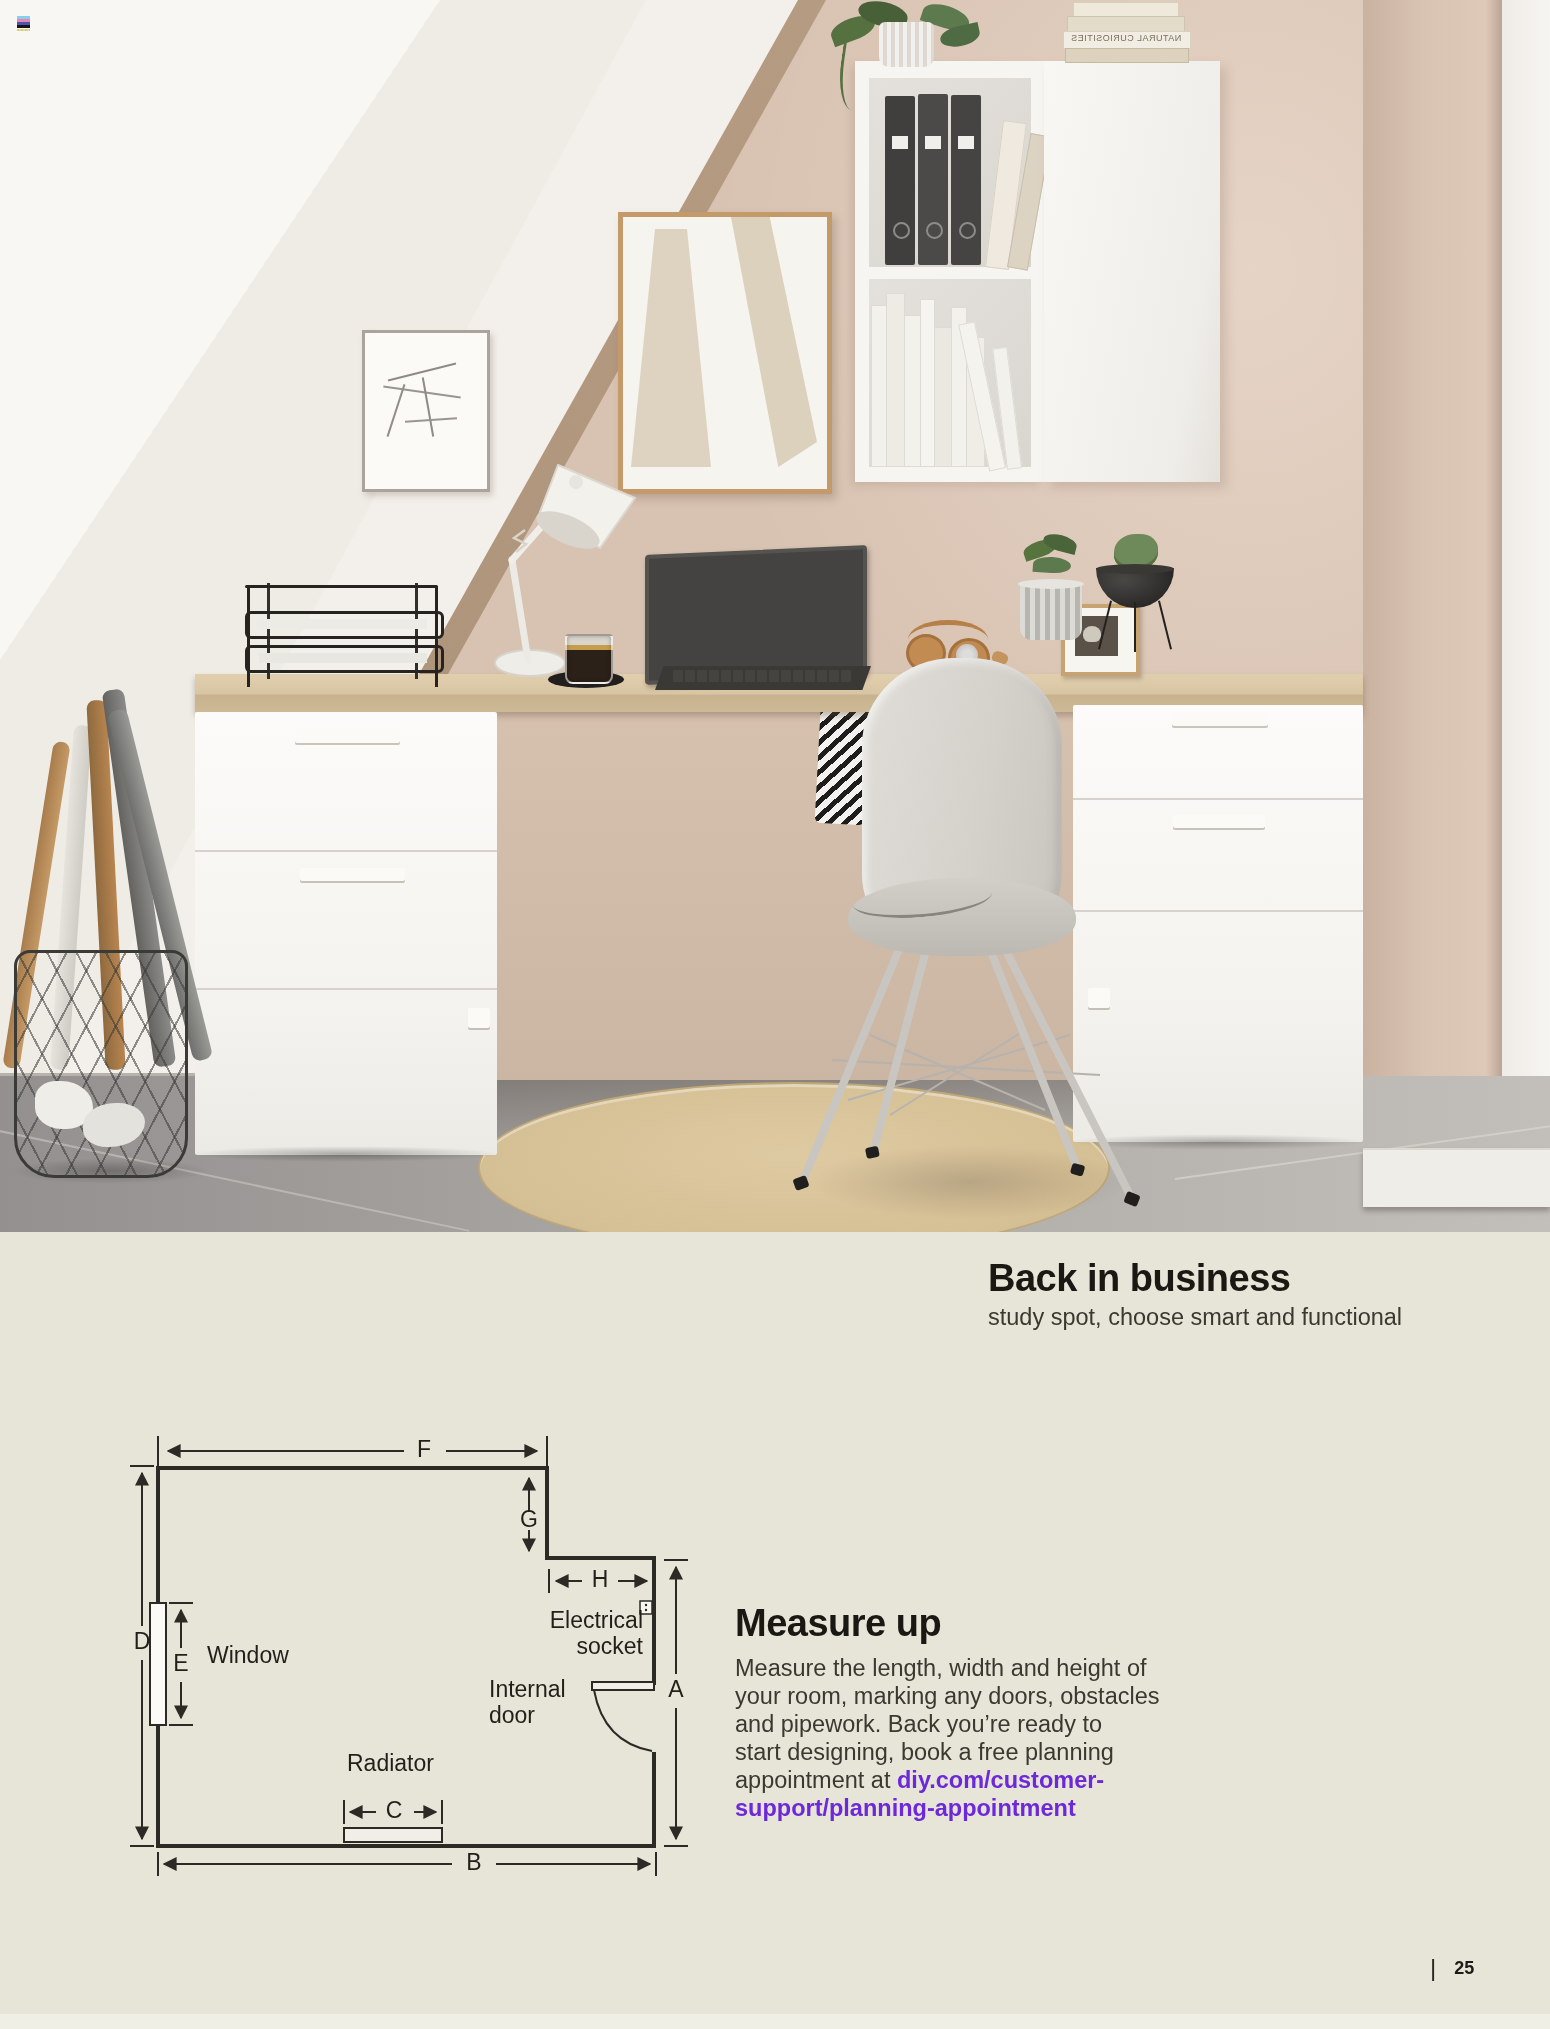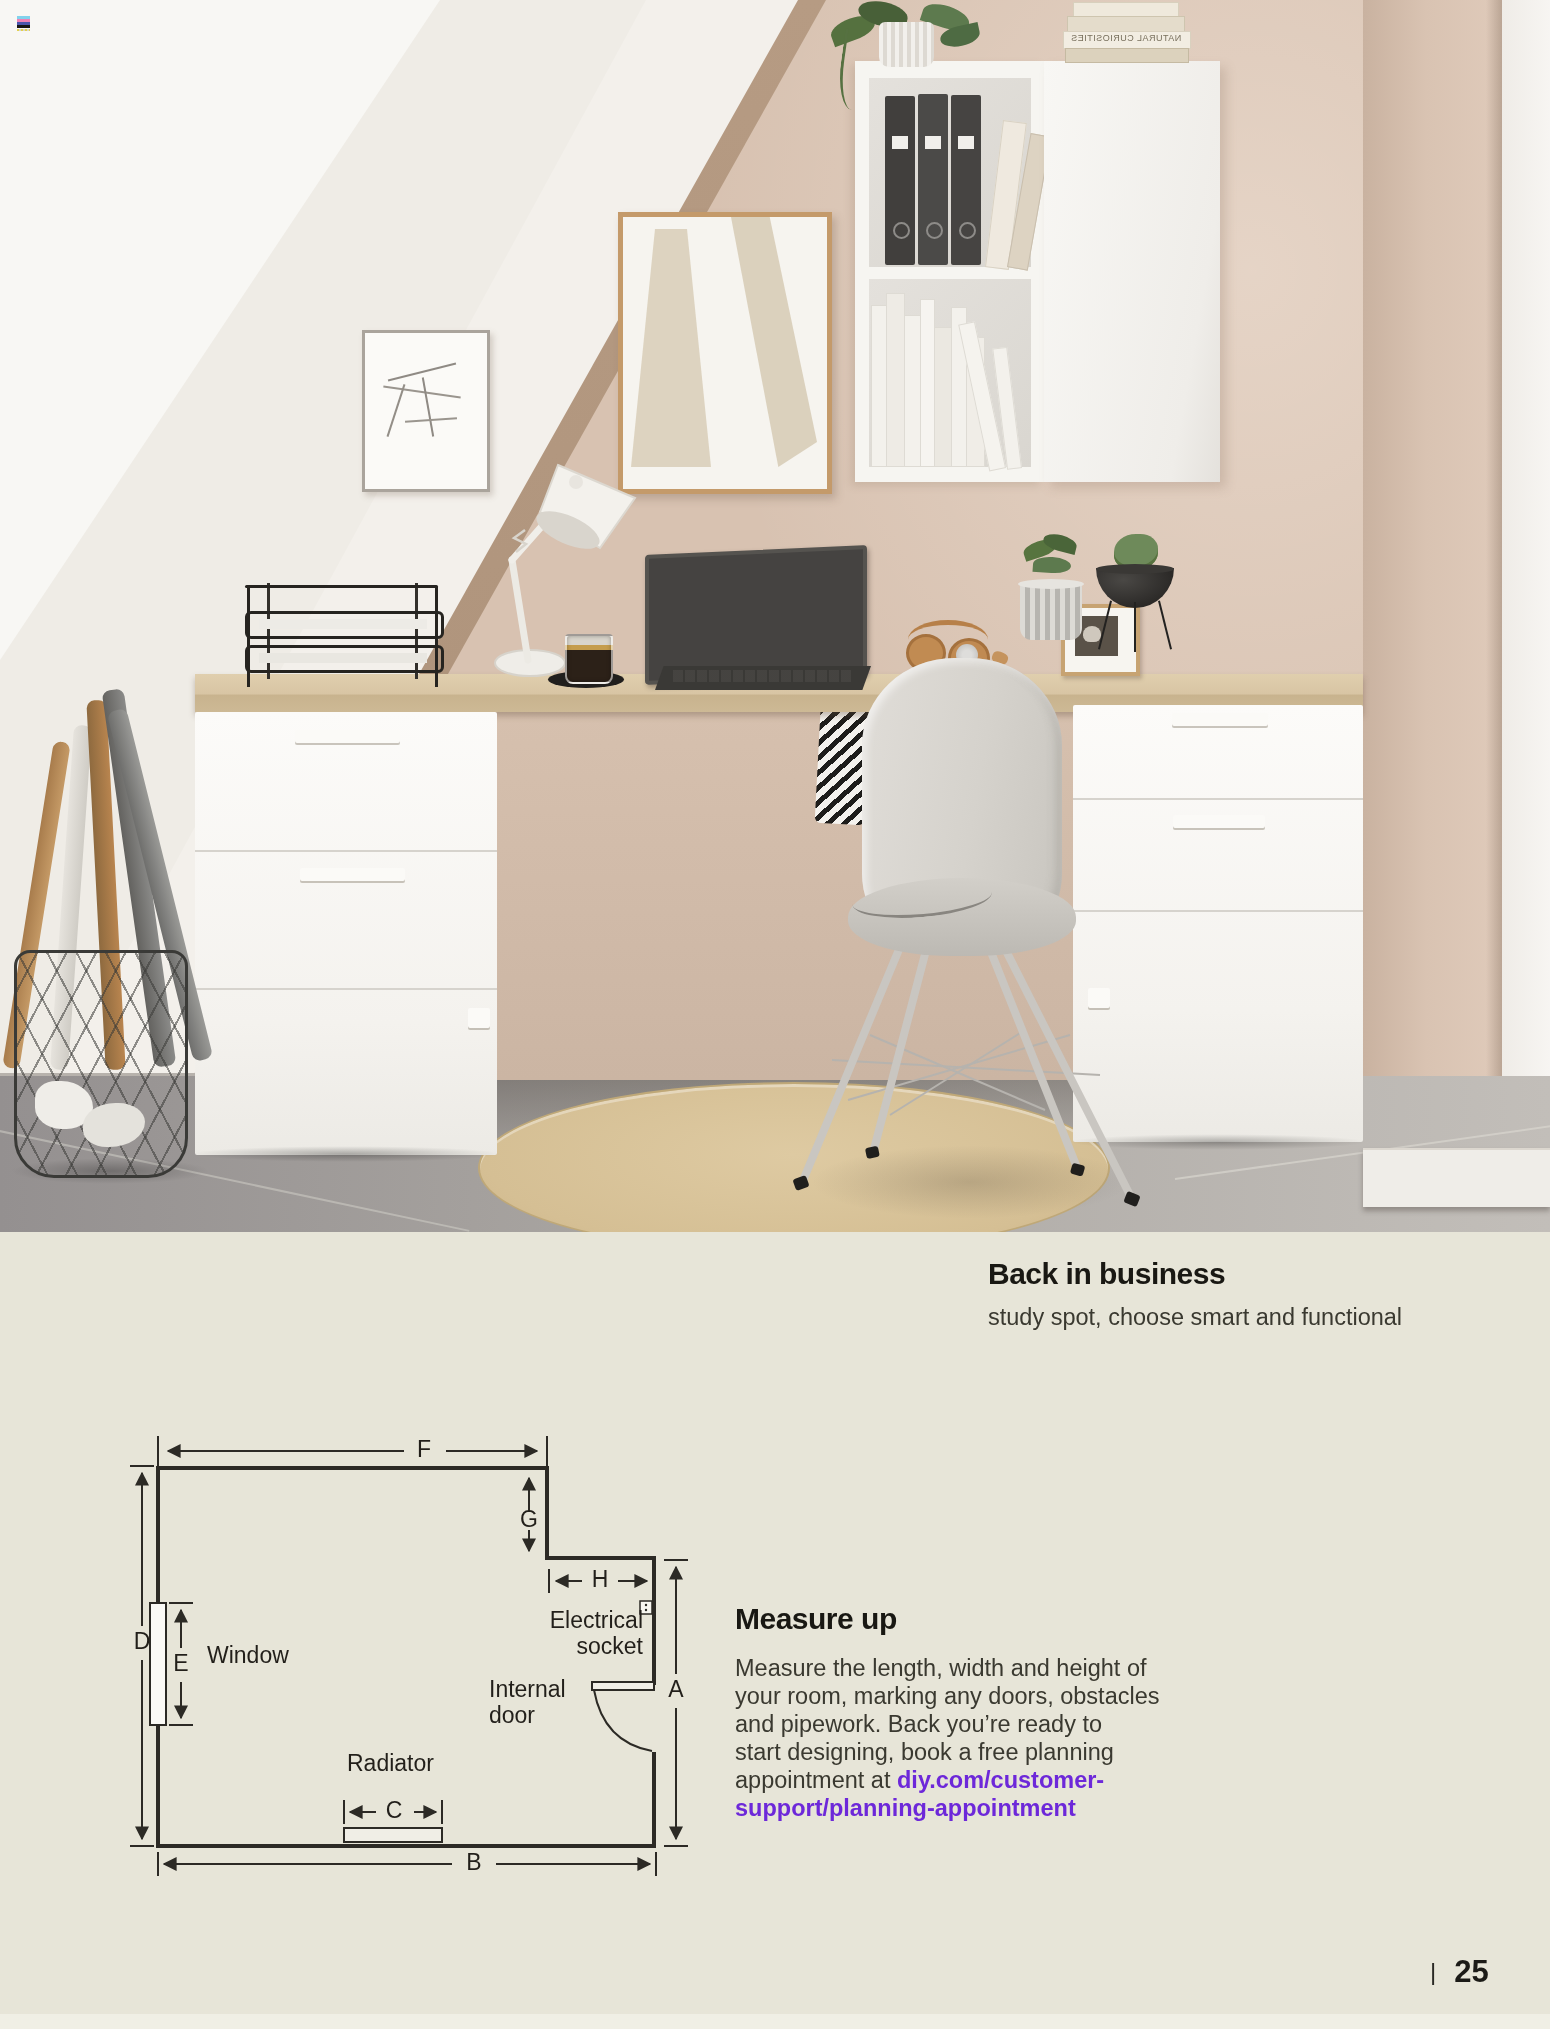--- a/index.html
+++ b/index.html
@@ -1,20 +1,20 @@
 <!DOCTYPE html>
 <html><head>
 <meta charset="utf-8">
 <style>
   html,body{margin:0;padding:0;background:#ffffff;}
   .page{position:relative;width:1550px;height:2029px;overflow:hidden;background:#e7e5d8;font-family:"Liberation Sans",sans-serif;}
   .abs{position:absolute;}
   .photo{position:absolute;left:0;top:0;width:1550px;height:1232px;overflow:hidden;background:#d8c2b1;}
   .panel{position:absolute;left:0;top:1232px;width:1550px;height:797px;background:#e7e5d8;}
-  .h1{font-size:30px;font-weight:700;letter-spacing:-0.5px;color:#191813;}
+  .h1{font-size:38px;font-weight:700;letter-spacing:-0.5px;color:#191813;}
   .body-line{font-size:23.5px;line-height:28px;color:#3a3930;}
   .bold{font-weight:700;color:#6d28d9;}
   svg text{font-family:"Liberation Sans",sans-serif;font-size:23px;fill:#221f1a;}
   .seam{background:#d6d3cd;height:2px;}
   .handle{background:#fbfaf7;border-radius:2px;box-shadow:0 2px 0 rgba(140,130,115,.45);}
   .unit{background:linear-gradient(180deg,#fcfbf9 0%,#f4f2ee 70%,#eceae5 100%);border-radius:2px;}
   .cubby{background:linear-gradient(135deg,#e4e1dc 0%,#d9d6d0 100%);}
   .bookw{position:absolute;bottom:0;background:#f3f1ec;border:1px solid #dedbd4;}
 </style>
 </head>
@@ -339,19 +339,19 @@
       <text x="107" y="243" text-anchor="start">Window</text>
       <text x="543" y="208" text-anchor="end">Electrical</text>
       <text x="543" y="234" text-anchor="end">socket</text>
       <text x="389" y="277" text-anchor="start">Internal</text>
       <text x="389" y="303" text-anchor="start">door</text>
       <text x="247" y="351" text-anchor="start">Radiator</text>
     </svg>
 
     <div class="abs" style="left:1430px;top:722px;width:80px;display:flex;align-items:center;">
       <span style="font-size:24px;color:#2a2925;font-weight:400;">|</span>
-      <span style="font-size:31px;font-weight:700;color:#1c1b17;margin-left:18px;">25</span>
+      <span style="font-size:18px;font-weight:700;color:#1c1b17;margin-left:18px;">25</span>
     </div>
 
     <div class="abs" style="left:0;top:782px;width:1550px;height:15px;background:#f0efe5;"></div>
   </div>
 
 </div>
 
 </body></html>

